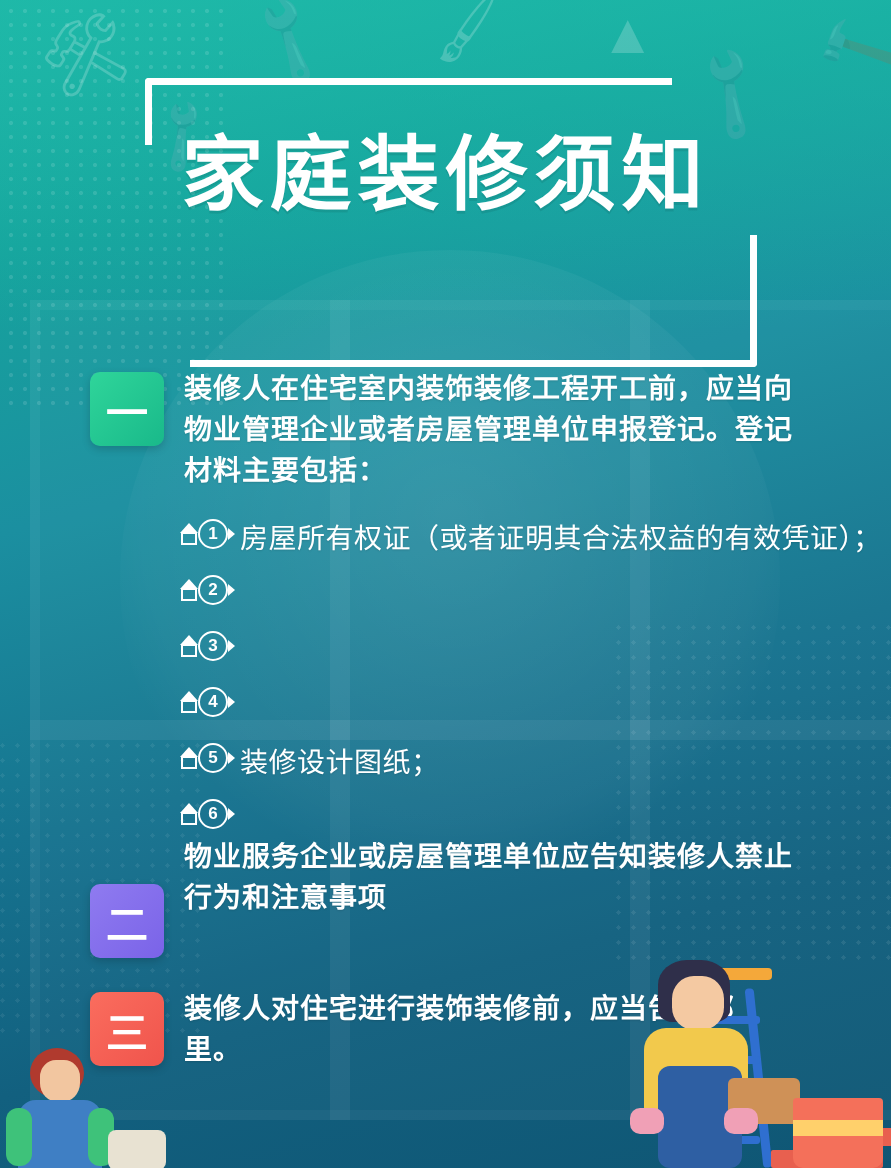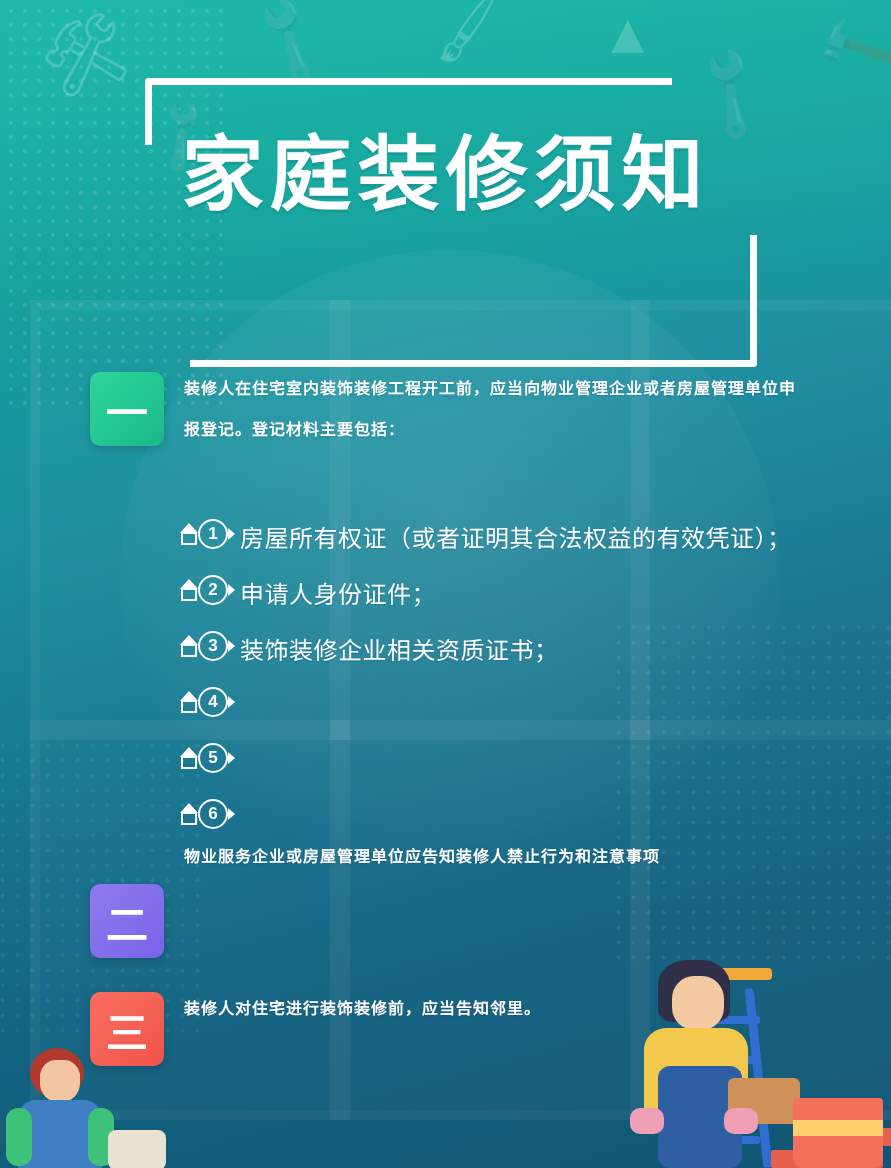--- a/index.html
+++ b/index.html
@@ -129,21 +129,21 @@
     box-shadow: 0 3px 8px rgba(0,0,0,0.18);
     font-family: "Liberation Sans", "DejaVu Sans", sans-serif;
   }
   .badge.green { background: linear-gradient(135deg, #2fd59a, #19b98a); }
   .badge.purple { background: linear-gradient(135deg, #8f7bf0, #7a63e8); }
   .badge.red { background: linear-gradient(135deg, #fa6d5e, #f0544c); }
 
   .sec-title {
     position: absolute;
     color: #ffffff;
-    font-size: 16px;
+    font-size: 28px;
     font-weight: 700;
     line-height: 41px;
     letter-spacing: 1px;
     text-shadow: 0 1px 2px rgba(0,0,0,.12);
   }
 
   .list { position: absolute; left: 180px; }
   .list-item {
     position: relative;
     display: flex;
@@ -179,21 +179,21 @@
   }
   .item-icon .arrow {
     position: absolute; left: 48px; top: 9px;
     width: 0; height: 0;
     border-top: 6px solid transparent;
     border-bottom: 6px solid transparent;
     border-left: 7px solid #ffffff;
   }
   .item-text {
     color: #ffffff;
-    font-size: 24px;
+    font-size: 28px;
     font-weight: 500;
     letter-spacing: .5px;
     white-space: nowrap;
     text-shadow: 0 1px 2px rgba(0,0,0,.12);
   }
 
   
   .illus { position: absolute; }
 
   .ladder { position: absolute; right: 95px; bottom: 0px; width: 120px; height: 190px; }
@@ -271,46 +271,45 @@
           </span>
           <span class="item-text">房屋所有权证（或者证明其合法权益的有效凭证）；</span>
         </div>
         <div class="list-item">
           <span class="item-icon">
             <span class="house"></span>
               <span class="body"></span>
             <span class="num">2</span>
             <span class="arrow"></span>
           </span>
-          <span class="item-text">申请人身份证件；</span>
         </div>
         <div class="list-item">
           <span class="item-icon">
             <span class="house"></span>
               <span class="body"></span>
             <span class="num">3</span>
             <span class="arrow"></span>
           </span>
-          <span class="item-text">装饰装修企业相关资质证书；</span>
         </div>
         <div class="list-item">
           <span class="item-icon">
             <span class="house"></span>
               <span class="body"></span>
             <span class="num">4</span>
             <span class="arrow"></span>
           </span>
         </div>
         <div class="list-item">
           <span class="item-icon">
             <span class="house"></span>
               <span class="body"></span>
             <span class="num">5</span>
             <span class="arrow"></span>
           </span>
+          <span class="item-text">装修设计图纸；</span>
         </div>
         <div class="list-item">
           <span class="item-icon">
             <span class="house"></span>
               <span class="body"></span>
             <span class="num">6</span>
             <span class="arrow"></span>
           </span>
         </div>
       </div>

